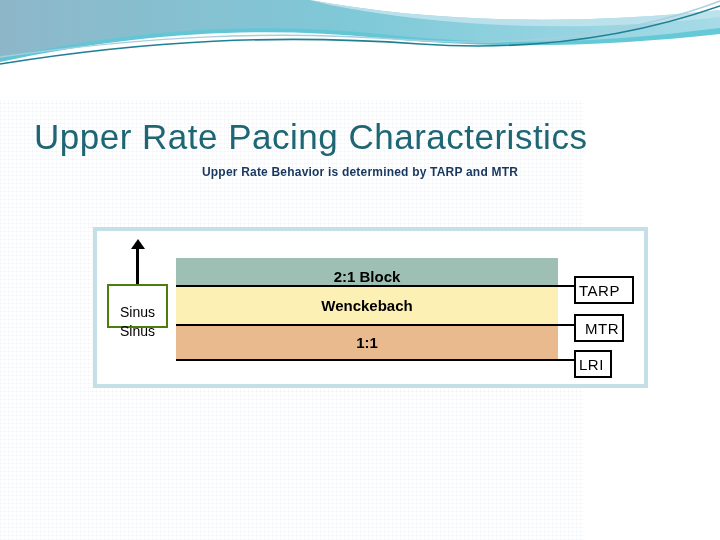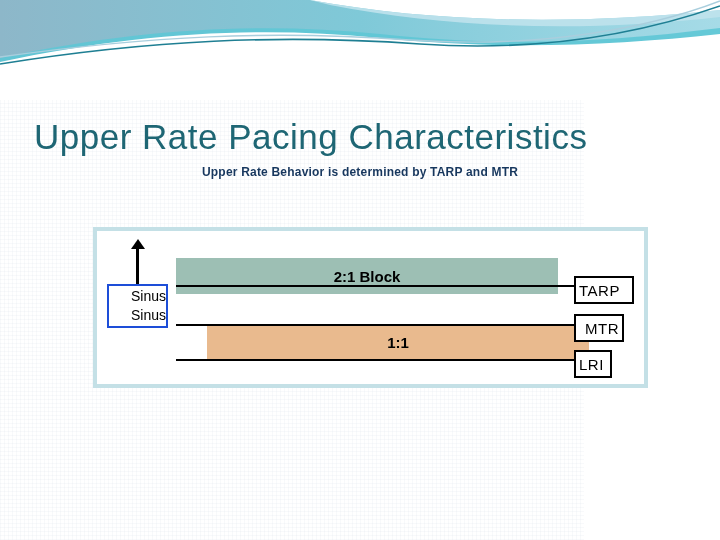--- a/index.html
+++ b/index.html
@@ -51,33 +51,33 @@
     position: absolute; left: 34px; top: 8px;
     width: 0; height: 0;
     border-left: 7px solid transparent;
     border-right: 7px solid transparent;
     border-bottom: 10px solid #000;
   }
 
   .sinus-box {
     position: absolute; left: 10px; top: 53px;
     width: 61px; height: 44px;
-    border: 2px solid #1d4ed8; background: #fff;
-    text-align: right; font-size: 14px; line-height: 19px;
-    padding-top: 1px; color: #000;
+    border: 2px solid #4d7c0f; background: #fff;
+    text-align: center; font-size: 14px; line-height: 19px;
+    padding-top: 17px; color: #000;
   }
 
   .band {
     position: absolute; left: 79px; width: 382px;
     display: flex; align-items: center; justify-content: center;
     font-size: 15px; font-weight: 700; color: #000;
   }
   .band-0 { top: 19px; height: 36px; margin-top: 8px; }
   .band-1 { top: 55px; height: 39px; }
-  .band-2 { top: 94px; height: 35px; margin-left: 31px; }
+  .band-2 { top: 94px; height: 35px; }
 
   .connector {
     position: absolute; left: 79px; width: 398px; height: 2px; background: #000;
   }
   .connector-0 { top: 54px; }
   .connector-1 { top: 93px; }
   .connector-2 { top: 128px; }
 
   .marker-box {
     position: absolute; left: 477px;
@@ -127,20 +127,23 @@
     <div class="arrow-shaft"></div>
 
     <div class="sinus-box">
       <div>Sinus</div>
       <div>Sinus</div>
     </div>
 
     <div class="band band-0" style="background-color: rgb(157, 191, 180);">
       <span>2:1 Block</span>
     </div>
+    <div class="band band-1" style="background-color: rgb(253, 240, 181);">
+      <span>Wenckebach</span>
+    </div>
     <div class="band band-2" style="background-color: rgb(233, 186, 142);">
       <span>1:1</span>
     </div>
 
     <div class="connector connector-0"></div>
     <div class="connector connector-1"></div>
     <div class="connector connector-2"></div>
 
     <div class="marker-box marker-0">
       <span>TARP</span>

